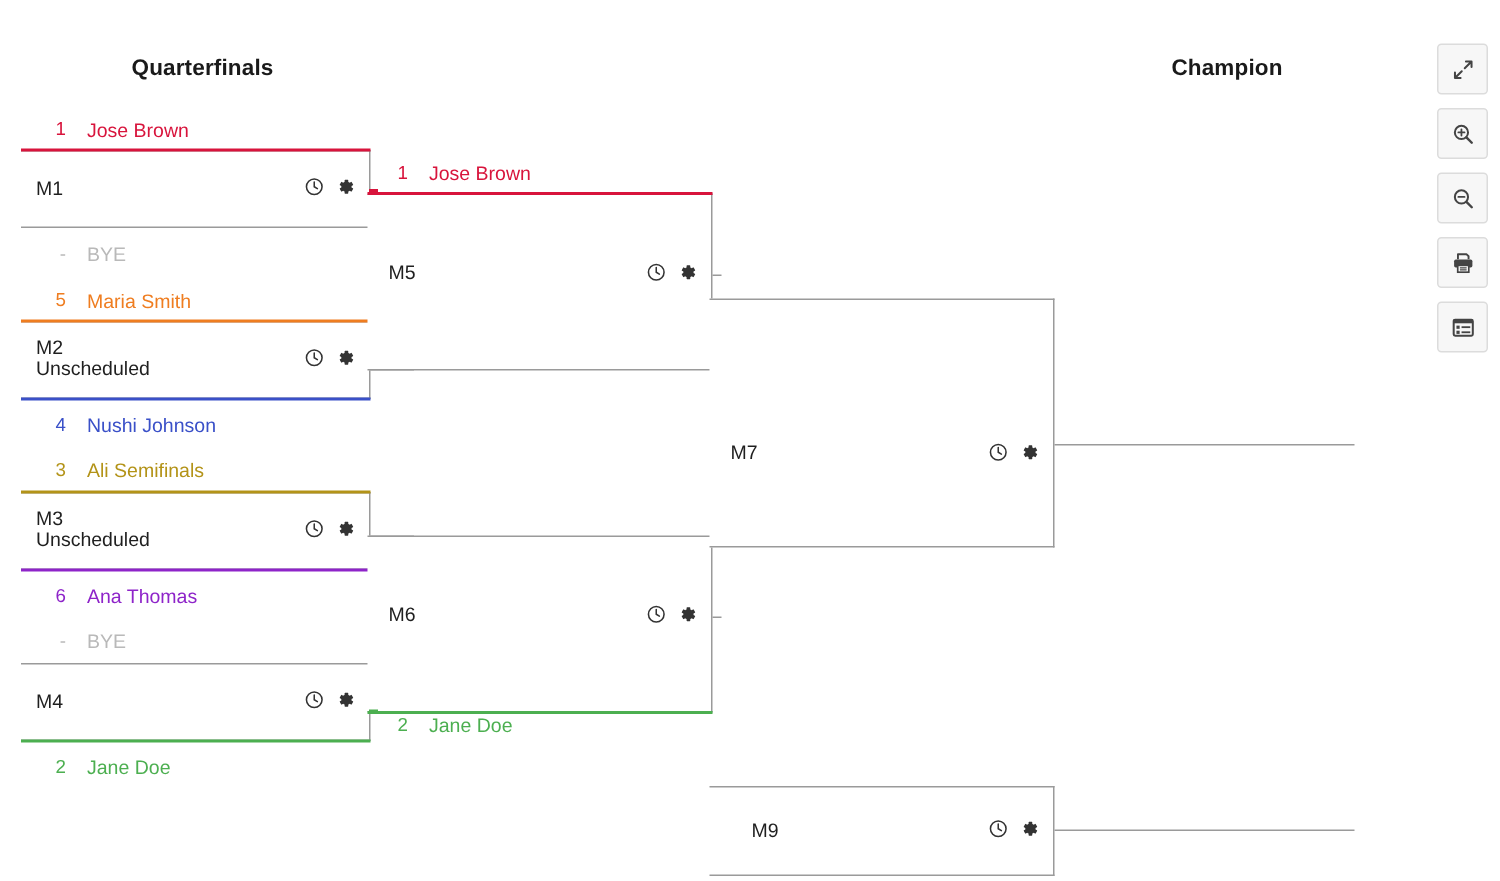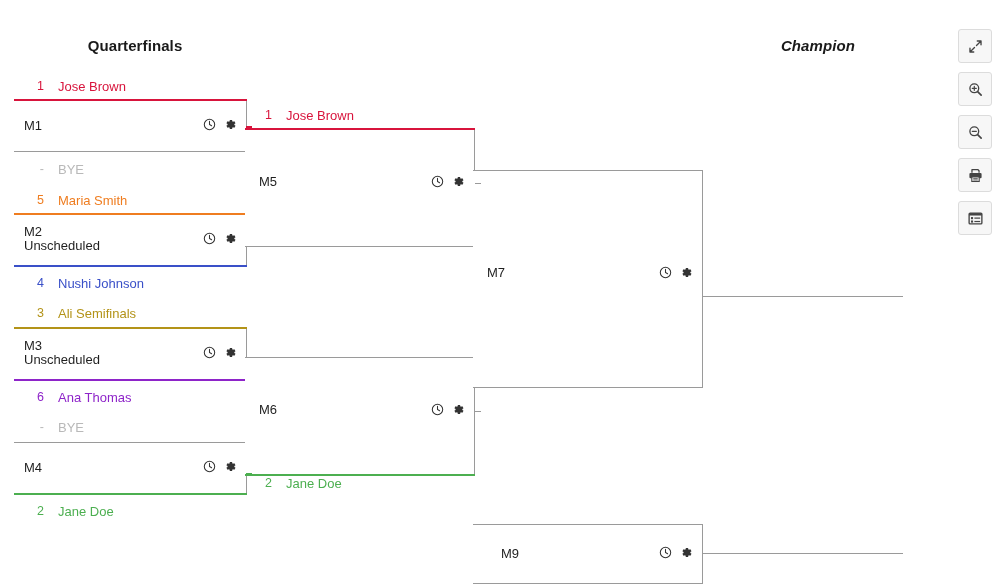--- a/index.html
+++ b/index.html
@@ -92,21 +92,21 @@
     box-sizing:border-box;
   }
   .tbtn svg{display:block;}
 </style>
 </head>
 <body>
 
 <div id="bracket">
 
   <div class="col-head" style="left:50px;top:22px;width:170px;">Quarterfinals</div>
-  <div class="col-head" style="left:733px;top:22px;width:170px;font-style:italic;">Champion</div>
+  <div class="col-head" style="left:733px;top:22px;width:170px;">Champion</div>
 
   <div class="player" style="left:22px;top:62px;width:225px;height:18px;color:#d8143c;">
     <span class="seed">1</span>
     <span class="pname">Jose Brown</span>
   </div>
   <div class="match" style="left:14px;top:85px;width:233px;height:52px;">
     <div class="mbox"></div>
     <div class="edge top" style="background:#d8143c;"></div>
     <div class="mlabel" style="top:19px;">M1</div>
     <div class="micons" style="right:10px;top:18px;">
@@ -260,21 +260,21 @@
           </svg>
       </span>
     </div>
   </div>
 
   <div class="player" style="left:250px;top:459px;width:220px;height:18px;color:#4caf50;">
     <span class="seed">2</span>
     <span class="pname">Jane Doe</span>
   </div>
 
-  <div class="match" style="left:473px;top:155px;width:230px;height:218px;text-align:right;">
+  <div class="match" style="left:473px;top:184px;width:230px;height:166px;text-align:right;">
     <div class="mbox"></div>
     <div class="mlabel" style="top:96px;left:14px;">M7</div>
     <div class="micons" style="right:10px;top:96px;">
       <span>
         <svg width="13" height="13" viewBox="0 0 20 20">
             <circle cx="10" cy="10" r="8" fill="none" stroke="#333" stroke-width="1.6"></circle>
             <path d="M10 5.2V10l3.2 2" fill="none" stroke="#333" stroke-width="1.6" stroke-linecap="round"></path>
           </svg>
       </span>
       <span>

